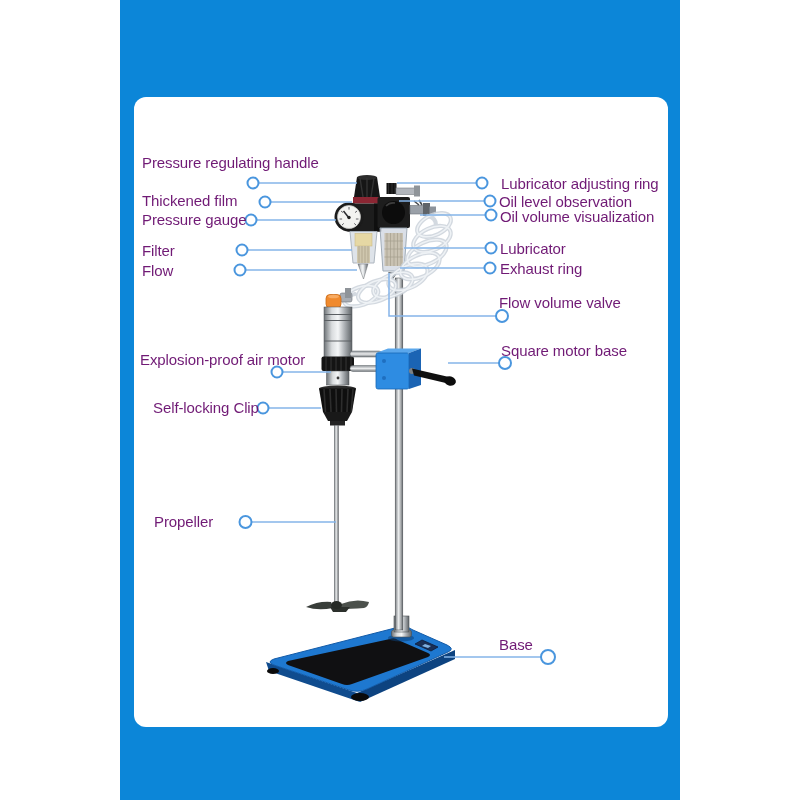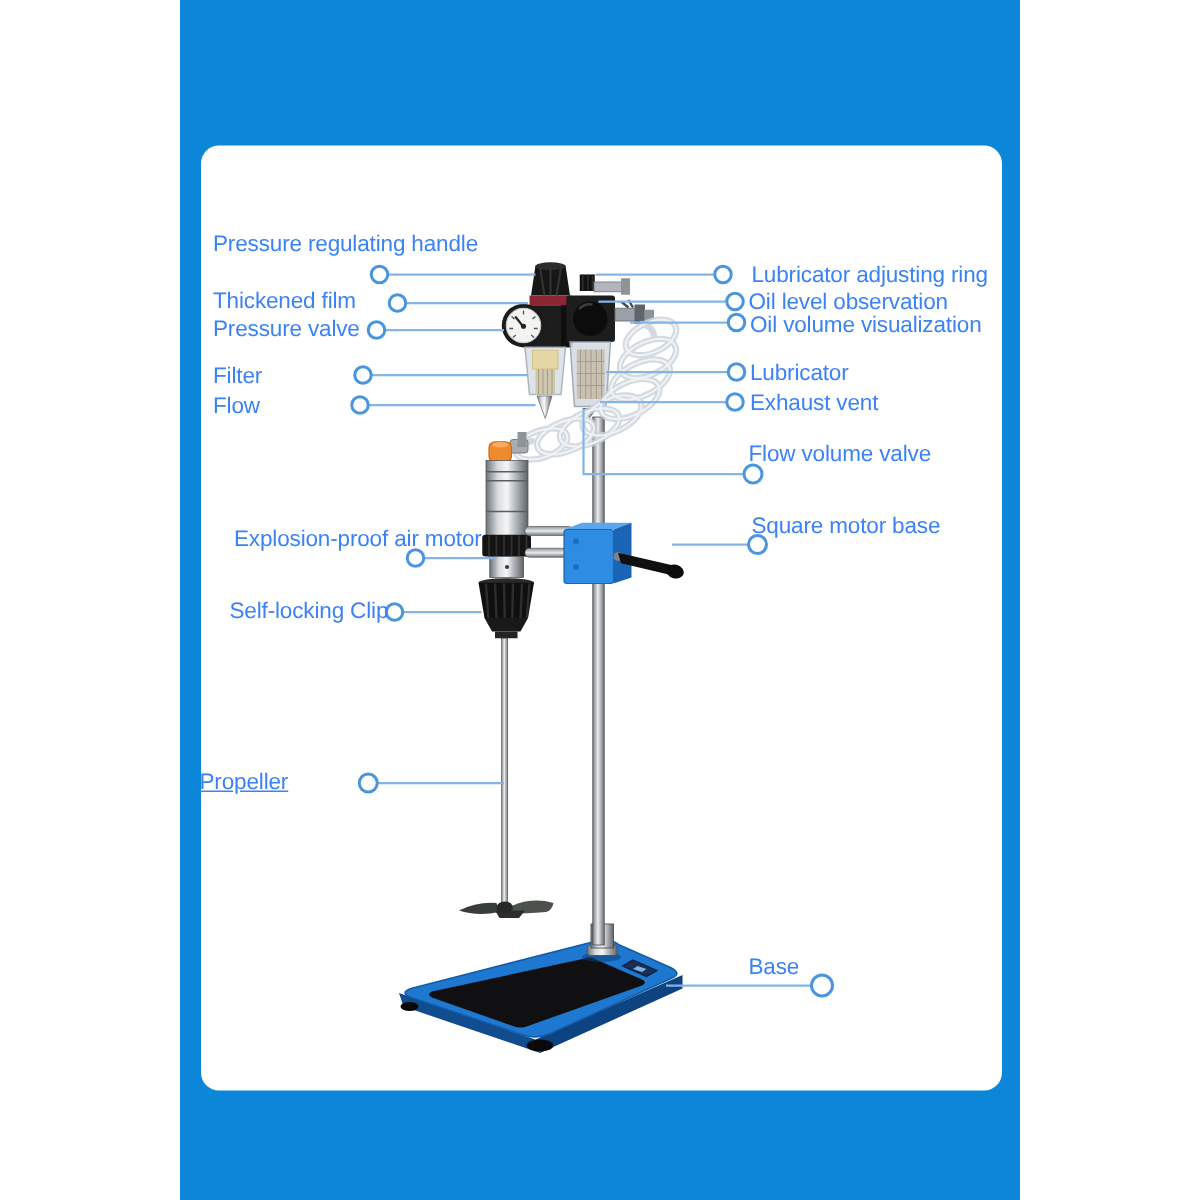--- a/index.html
+++ b/index.html
@@ -4,21 +4,21 @@
 <style>
   html,body{margin:0;padding:0;}
   body{
     width:800px;height:800px;position:relative;background:#ffffff;
     font-family:"Liberation Sans", sans-serif;overflow:hidden;
   }
   .blue-bg{position:absolute;left:120px;top:0;width:560px;height:800px;background:#0c86d8;}
   .panel{position:absolute;left:134px;top:97px;width:534px;height:630px;background:#ffffff;border-radius:12px;}
   .art{position:absolute;left:0;top:0;width:800px;height:800px;}
   .lbl{
-    position:absolute;font-size:15px;line-height:17px;color:#3b82f6;
+    position:absolute;font-size:15px;line-height:17px;color:#701a75;
     letter-spacing:-0.1px;white-space:nowrap;
   }
 </style>
 </head>
 <body>
 
 <div class="blue-bg"></div>
 <div class="panel"></div>
 
 <svg class="art" viewBox="0 0 800 800" aria-hidden="true">
@@ -213,27 +213,27 @@
     <circle cx="491" cy="248" r="5.5"></circle>
     <circle cx="490" cy="268" r="5.5"></circle>
     <circle cx="502" cy="316" r="6"></circle>
     <circle cx="505" cy="363" r="6"></circle>
     <circle cx="548" cy="657" r="7"></circle>
   </g>
 </svg>
 
 <div class="lbl" style="left:142px;top:154px;">Pressure regulating handle</div>
 <div class="lbl" style="left:142px;top:192px;">Thickened film</div>
-<div class="lbl" style="left:142px;top:211px;">Pressure valve</div>
+<div class="lbl" style="left:142px;top:211px;">Pressure gauge</div>
 <div class="lbl" style="left:142px;top:242px;">Filter</div>
 <div class="lbl" style="left:142px;top:262px;">Flow</div>
-<div class="lbl" style="left:156px;top:351px;text-align:right;">Explosion-proof air motor</div>
+<div class="lbl" style="left:140px;top:351px;text-align:right;">Explosion-proof air motor</div>
 <div class="lbl" style="left:142px;top:399px;margin-left:11px;">Self-locking Clip</div>
-<div class="lbl" style="left:133px;top:513px;text-decoration:underline;">Propeller</div>
+<div class="lbl" style="left:154px;top:513px;">Propeller</div>
 
 <div class="lbl" style="left:501px;top:175px;text-align:center;">Lubricator adjusting ring</div>
 <div class="lbl" style="left:499px;top:193px;">Oil level observation</div>
 <div class="lbl" style="left:500px;top:208px;text-align:center;">Oil volume visualization</div>
 <div class="lbl" style="left:500px;top:240px;">Lubricator</div>
-<div class="lbl" style="left:500px;top:260px;">Exhaust vent</div>
+<div class="lbl" style="left:500px;top:260px;">Exhaust ring</div>
 <div class="lbl" style="left:499px;top:294px;">Flow volume valve</div>
 <div class="lbl" style="left:501px;top:342px;">Square motor base</div>
 <div class="lbl" style="left:499px;top:636px;">Base</div>
 
 </body></html>

